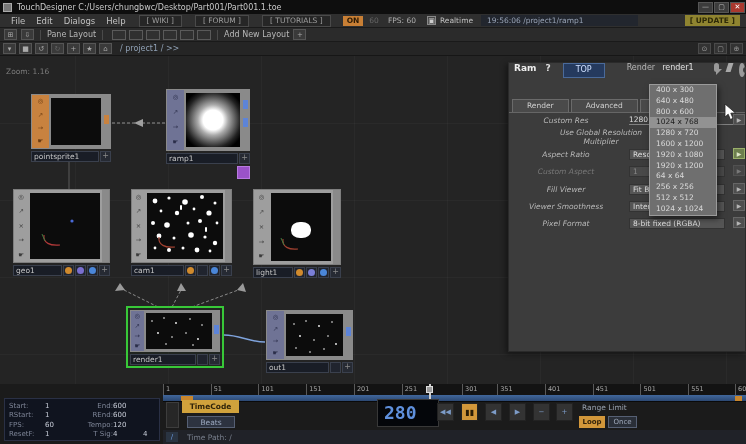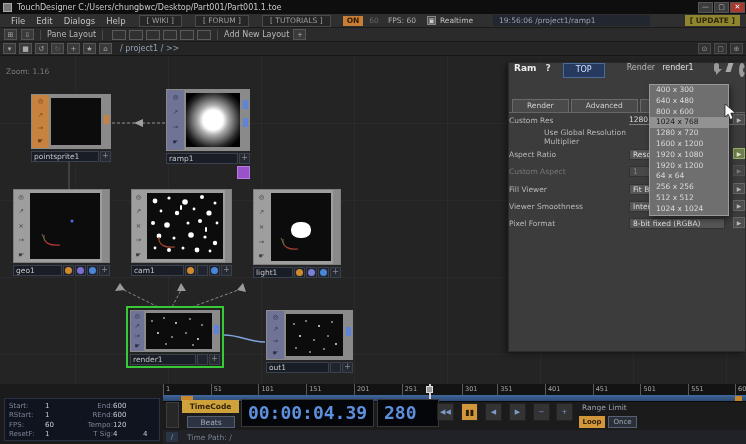--- a/index.html
+++ b/index.html
@@ -21,21 +21,21 @@
   .link-btn{background:#262626;border:1px solid #4a4a4a;color:#9f9f9f;font-size:7.5px;
             padding:0 7px;height:10px;line-height:10px;margin-left:13px;}
   .on-toggle{background:#c87f35;color:#2d1b05;font-weight:bold;font-size:7.5px;padding:0 4px;
              height:10px;line-height:10px;margin-left:12px;}
   .fps-dim{color:#666;font-size:7.5px;margin-left:6px;}
   .fps{color:#b0b0b0;font-size:7.5px;margin-left:9px;}
   .rt-box{width:9px;height:9px;border:1px solid #888;background:#444;color:#ccc;font-size:7px;line-height:8px;
           text-align:center;margin-left:11px;box-sizing:border-box;}
   .rt-label{color:#c0c0c0;font-size:7.5px;margin-left:4px;}
   .status{background:#22262e;color:#98a3b6;font-size:7.5px;padding:0 6px;height:11px;line-height:11px;
-          margin-left:20px;min-width:145px;}
+          margin-left:8px;min-width:145px;}
   .update{background:#8f8430;color:#2e2a08;font-weight:bold;font-size:7.5px;padding:0 5px;height:11px;
           line-height:11px;margin-left:auto;margin-right:6px;}
   
   .layoutbar{left:0;top:28px;width:746px;height:14px;background:#2b2b2b;display:flex;align-items:center;
              font-size:8px;border-bottom:1px solid #1a1a1a;box-sizing:border-box;}
   .icon-btn{width:13px;height:11px;background:#3a3a3a;border:1px solid #555;color:#aaa;font-size:7px;
             display:flex;align-items:center;justify-content:center;margin-left:4px;box-sizing:border-box;}
   .vsep{width:1px;height:10px;background:#4a4a4a;margin:0 6px;}
   .bar-label{color:#b8b8b8;font-size:8px;}
   .preset{width:14px;height:10px;background:#303030;border:1px solid #5a5a5a;margin-left:3px;box-sizing:border-box;}
@@ -96,33 +96,33 @@
   .bubble{width:13px;height:9px;background:#999;border-radius:3px;margin-left:12px;position:relative;}
   .bubble:after{content:"";position:absolute;left:2px;bottom:-3px;border:3px solid transparent;border-top-color:#999;border-left-color:#999;}
   .para{width:12px;height:9px;background:#a8a8a8;transform:skewX(-18deg);margin-left:8px;}
   .gear{width:14px;height:14px;border-radius:50%;background:#9a9a9a;margin-left:8px;position:relative;}
   .gear:after{content:"";position:absolute;left:4px;top:4px;width:6px;height:6px;border-radius:50%;background:#3c3c3c;}
   .ptabs{position:absolute;left:3px;top:36px;display:flex;gap:2px;}
   .ptab{background:#4a4a4a;border:1px solid #6a6a6a;border-bottom:none;color:#cfcfcf;font-size:7.5px;
         height:12px;line-height:12px;padding:0 14px;}
   .tabline{position:absolute;left:0;top:49px;width:100%;height:1px;background:#666;}
   .prow{position:absolute;left:0;width:238px;height:14px;display:flex;align-items:center;}
-  .prow .lab{width:114px;text-align:left;color:#b8b8b8;font-size:7.5px;}
+  .prow .lab{width:114px;text-align:center;color:#b8b8b8;font-size:7.5px;font-style:italic;}
   .prow .num{color:#ddd;font-size:7.5px;border-bottom:1px solid #808080;margin-left:6px;text-align:left;}
   .prow .sel{background:#555;border:1px solid #333;color:#ddd;font-size:7.5px;height:11px;line-height:10px;
              padding:0 3px;margin-left:6px;width:96px;box-sizing:border-box;}
   .prow.off .lab,.prow.off .num{color:#777;border-color:#555;}
   .prow.off .sel{color:#888;background:#494949;}
   .arrbox{position:absolute;left:224px;width:12px;height:11px;background:#4e4e4e;border:1px solid #666;
           color:#b5b5b5;font-size:6px;line-height:10px;text-align:center;box-sizing:border-box;}
   .arrbox.active{background:#6d7f4e;border-color:#9ab06a;color:#dfe8c8;}
   .cbox{width:10px;height:10px;background:#7d7d7d;border:1px solid #555;color:#333;font-size:8px;line-height:9px;
         text-align:center;margin-left:6px;box-sizing:border-box;}
   
-  .dropdown{left:649px;top:84px;width:80px;background:#6f6f6f;border:1px solid #9a9a9a;z-index:6;
+  .dropdown{left:649px;top:84px;width:68px;background:#6f6f6f;border:1px solid #9a9a9a;z-index:6;
             box-shadow:2px 3px 6px rgba(0,0,0,.5);box-sizing:border-box;}
   .dd-item{height:10.8px;line-height:10.8px;font-size:7.5px;color:#dadada;padding-left:6px;}
   .dd-item.hl{background:#929292;color:#1c1c1c;}
   
   .cursor{left:724px;top:104px;z-index:10;}
   
   .tl{left:0;top:384px;width:746px;height:60px;background:#1b1b1b;}
   .ruler{position:absolute;left:163px;top:0;width:583px;height:11px;background:#131313;border-bottom:1px solid #000;overflow:hidden;}
   .tick{position:absolute;top:0;height:11px;border-left:1px solid #5a5a5a;}
   .tick span{position:absolute;left:2px;top:1px;font-size:6.5px;color:#a8a8a8;}
@@ -647,21 +647,20 @@
           <span>1</span>
           <span>T Sig:</span>
           <span>4</span>
           <span>4</span>
         </div>
       </div>
     <div class="optbox"></div>
 
     <div class="tc-btn">TimeCode</div>
     <div class="beats-btn">Beats</div>
-    <div class="display" style="left:241px;width:133px;text-align:center;">00:00:04.39</div>
     <div class="display" style="left:377px;width:62px;padding-left:6px;box-sizing:border-box;">280</div>
 
     <div class="tbtn" style="left:437px;">◀◀</div>
     <div class="tbtn pause" style="left:461px;">▮▮</div>
     <div class="tbtn" style="left:485px;">◀</div>
     <div class="tbtn" style="left:509px;">▶</div>
     <div class="tbtn" style="left:533px;">−</div>
     <div class="tbtn" style="left:556px;">+</div>
 
     <div class="rl-label">Range Limit</div>

